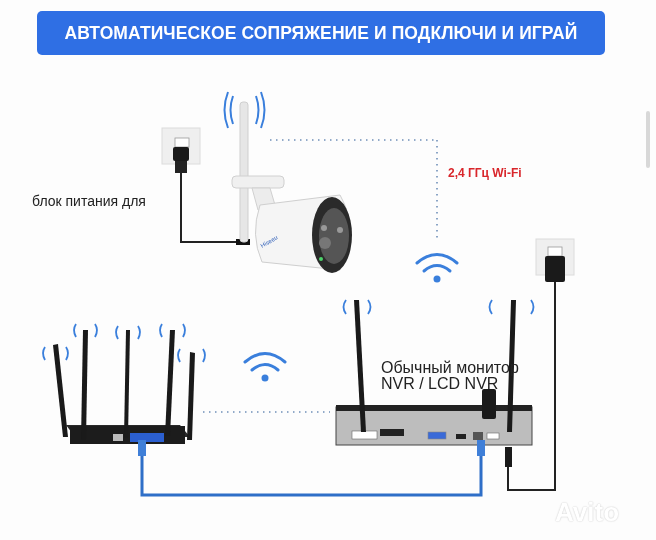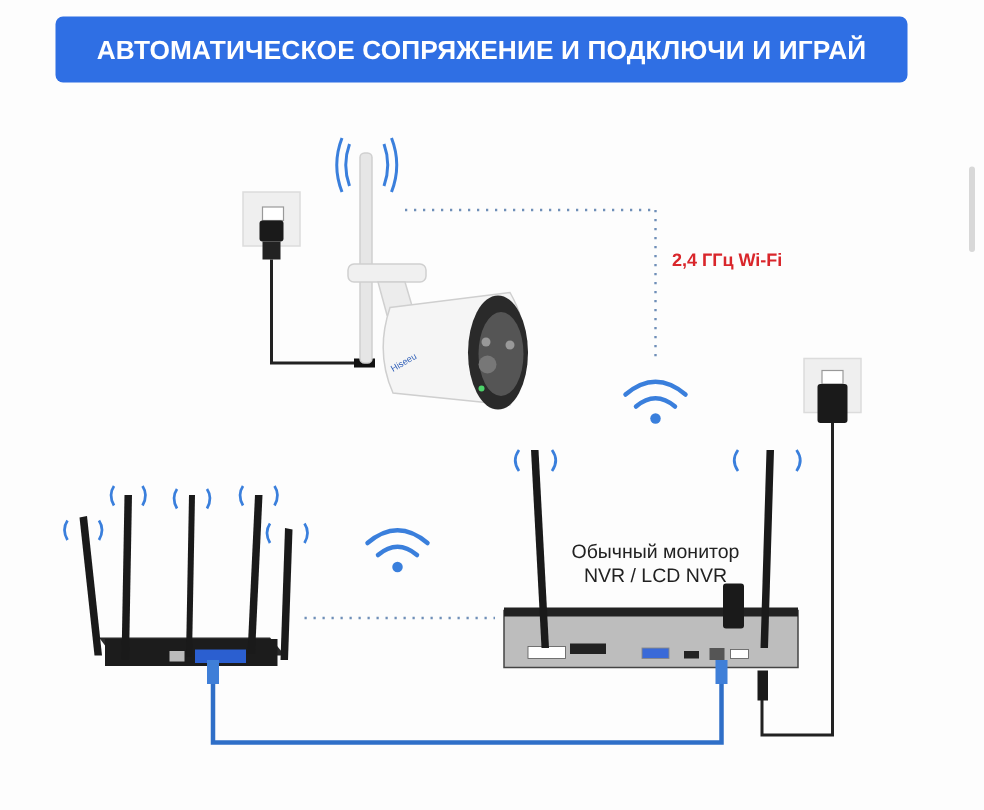--- a/index.html
+++ b/index.html
@@ -4,21 +4,21 @@
 <style>
   html, body { margin: 0; padding: 0; background: #ffffff; }
   #canvas { position: relative; width: 656px; height: 540px; overflow: hidden; background: #fdfdfd; font-family: "Liberation Sans", sans-serif; }
   .banner { position: absolute; left: 37px; top: 11px; width: 568px; height: 44px; background: #2f6fe4; border-radius: 5px; display: flex; align-items: center; justify-content: center; }
   .banner span { color: #ffffff; font-weight: bold; font-size: 17.5px; letter-spacing: 0.1px; white-space: nowrap; }
   .label { position: absolute; white-space: nowrap; }
   .power-label { left: 32px; top: 192px; font-size: 14px; line-height: 18px; color: #222; }
   .power-label .red { color: #d9262b; display: block; }
   .power-label .dark { display: block; }
   .wifi-label { left: 448px; top: 166px; font-size: 12px; font-weight: bold; color: #d9262b; }
-  .nvr-label { left: 381px; top: 360px; font-size: 13px; color: #222; text-align: center; line-height: 16px; }
+  .nvr-label { left: 381px; top: 360px; font-size: 16px; color: #222; text-align: left; line-height: 16px; }
   .nvr-label span { display: block; }
   .scrollbar { position: absolute; left: 646px; top: 111px; width: 4px; height: 57px; background: #d8d8d8; border-radius: 2px; }
   svg.diagram { position: absolute; left: 0; top: 0; }
   .watermark { position: absolute; left: 555px; top: 497px; font-size: 26px; font-weight: bold; color: #ffffff; text-shadow: 0 0 1px #cfcfcf, 0 0 2px #d8d8d8; }
 </style>
 </head>
 <body>
 
 <div id="canvas">
 
@@ -130,24 +130,26 @@
     </g>
 
     <g>
       <rect x="138" y="440" width="8" height="16" fill="#3f7fd8"></rect>
       <rect x="477" y="440" width="8" height="16" fill="#3f7fd8"></rect>
       <path d="M142 456 L142 495 L481 495 L481 456" stroke="#2f6fc8" stroke-width="3" fill="none"></path>
     </g>
   </svg>
 
   <div class="label power-label">
+    <span class="dark">блок питания для</span>
   </div>
 
   <div class="label wifi-label">2,4 ГГц Wi-Fi</div>
 
   <div class="label nvr-label">
     <span>Обычный монитор</span>
     <span>NVR / LCD NVR</span>
   </div>
 
   <div class="scrollbar"></div>
 
+  <div class="watermark">Avito</div>
 </div>
 
 </body></html>

